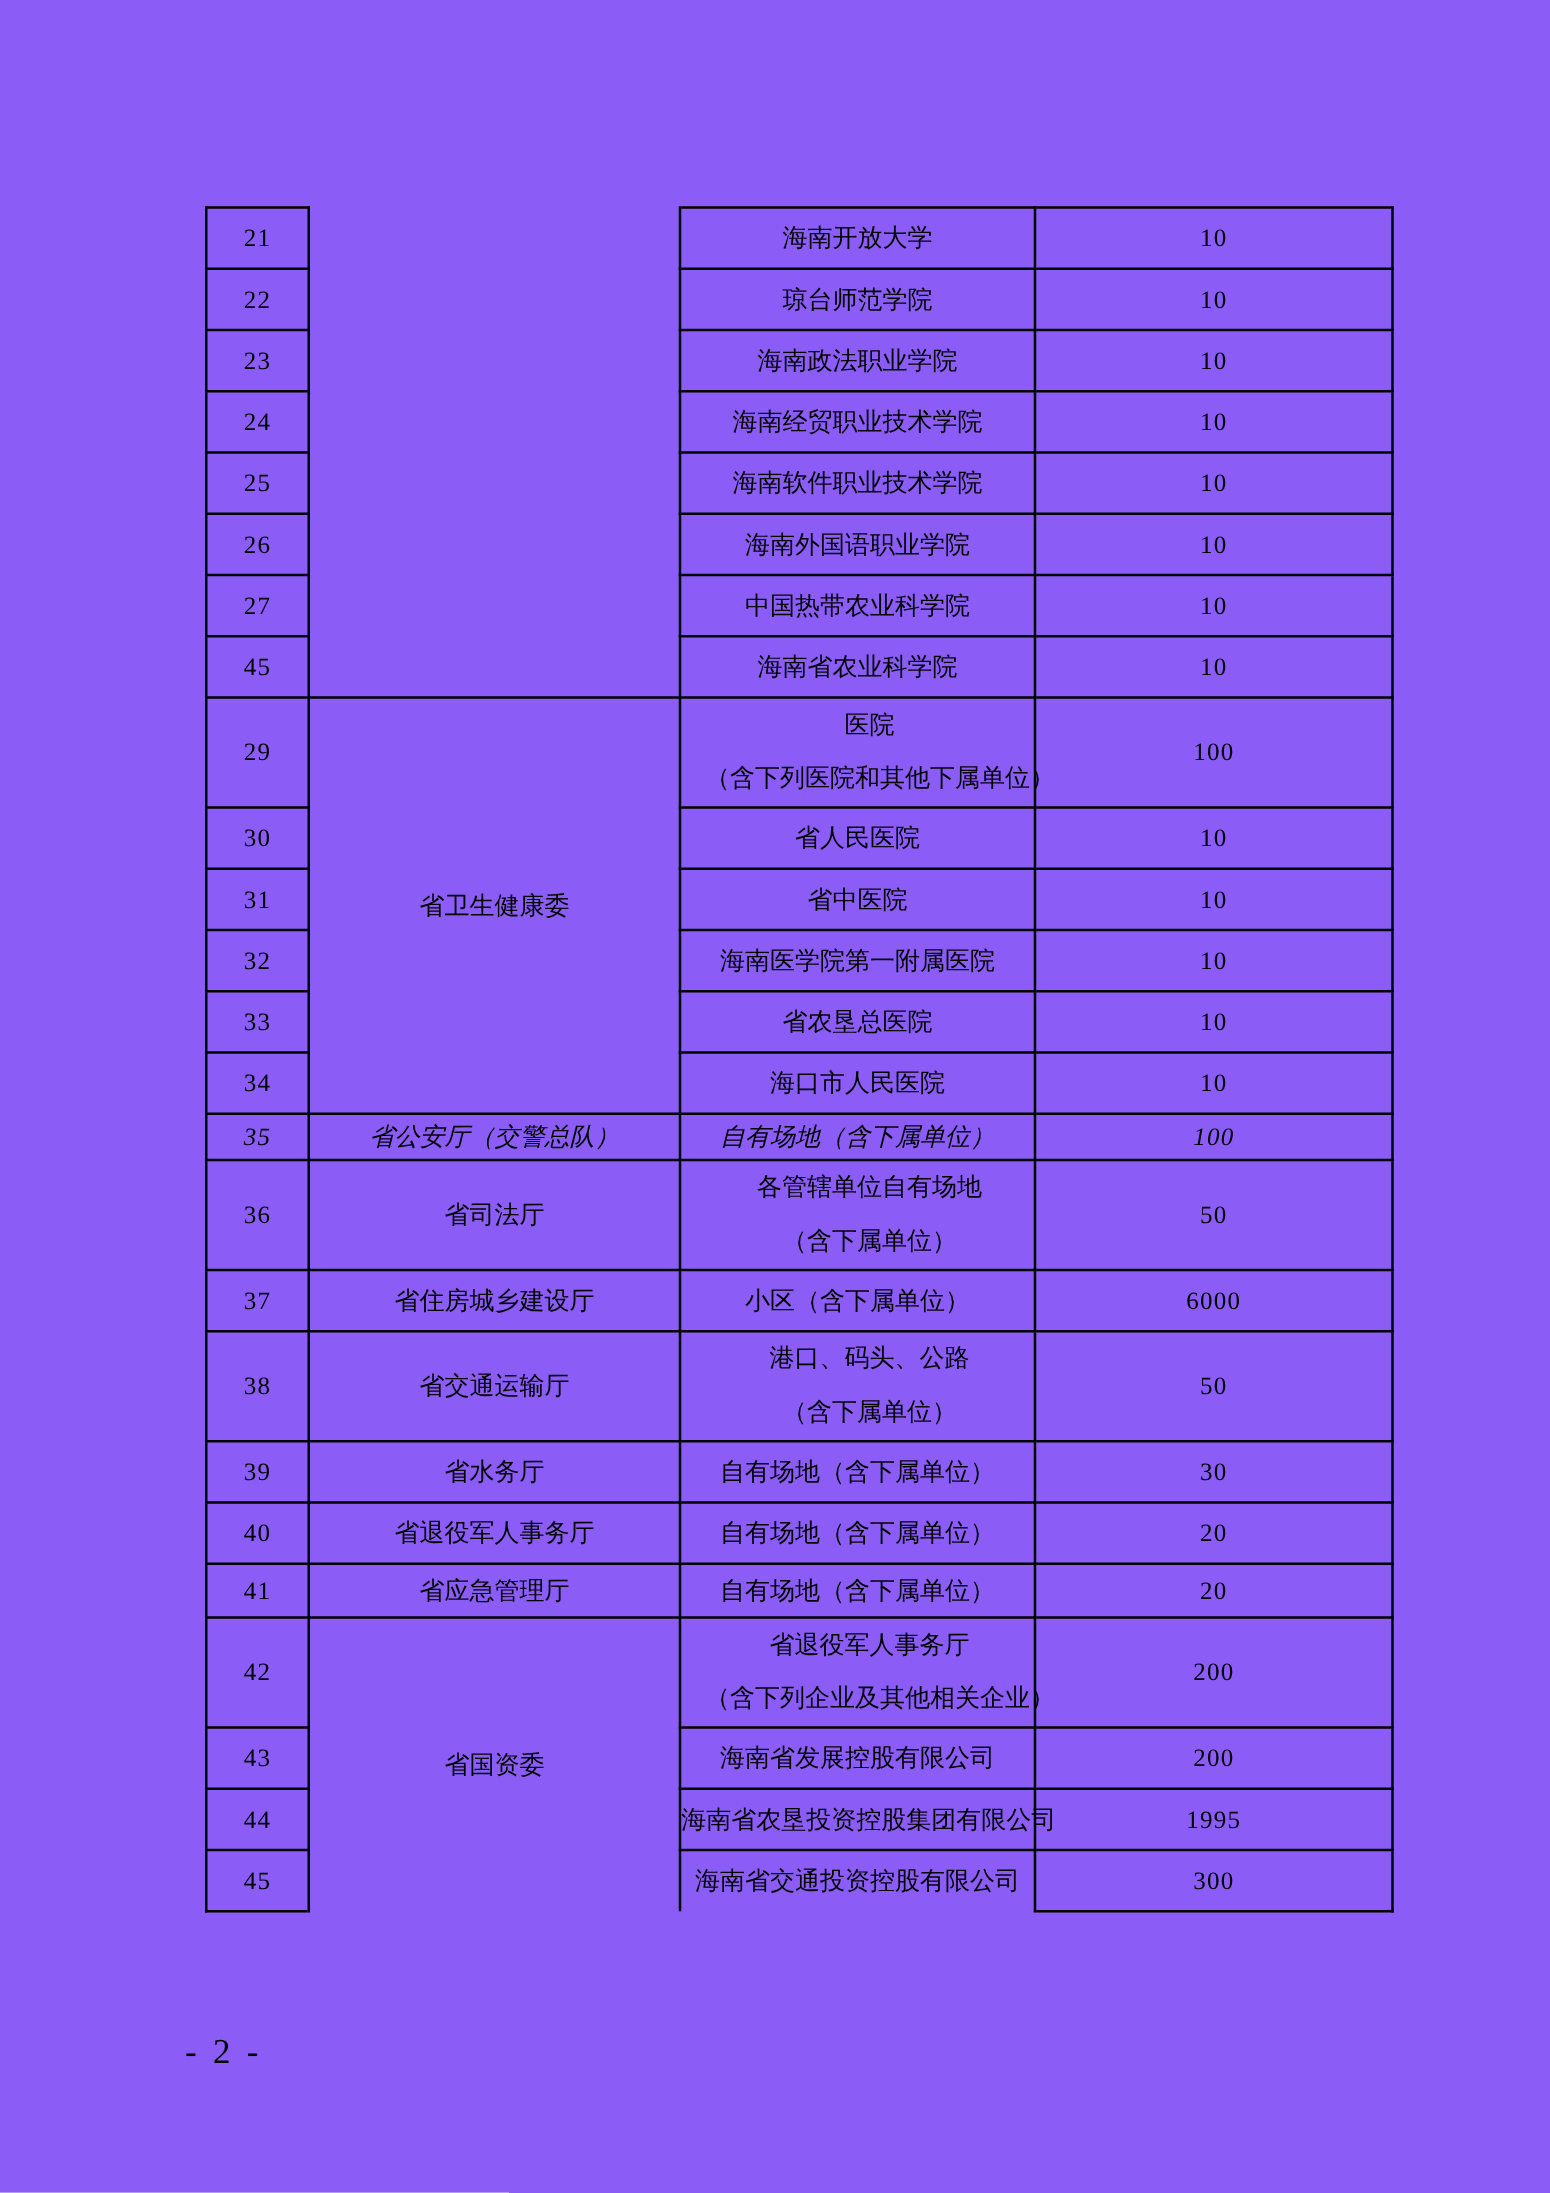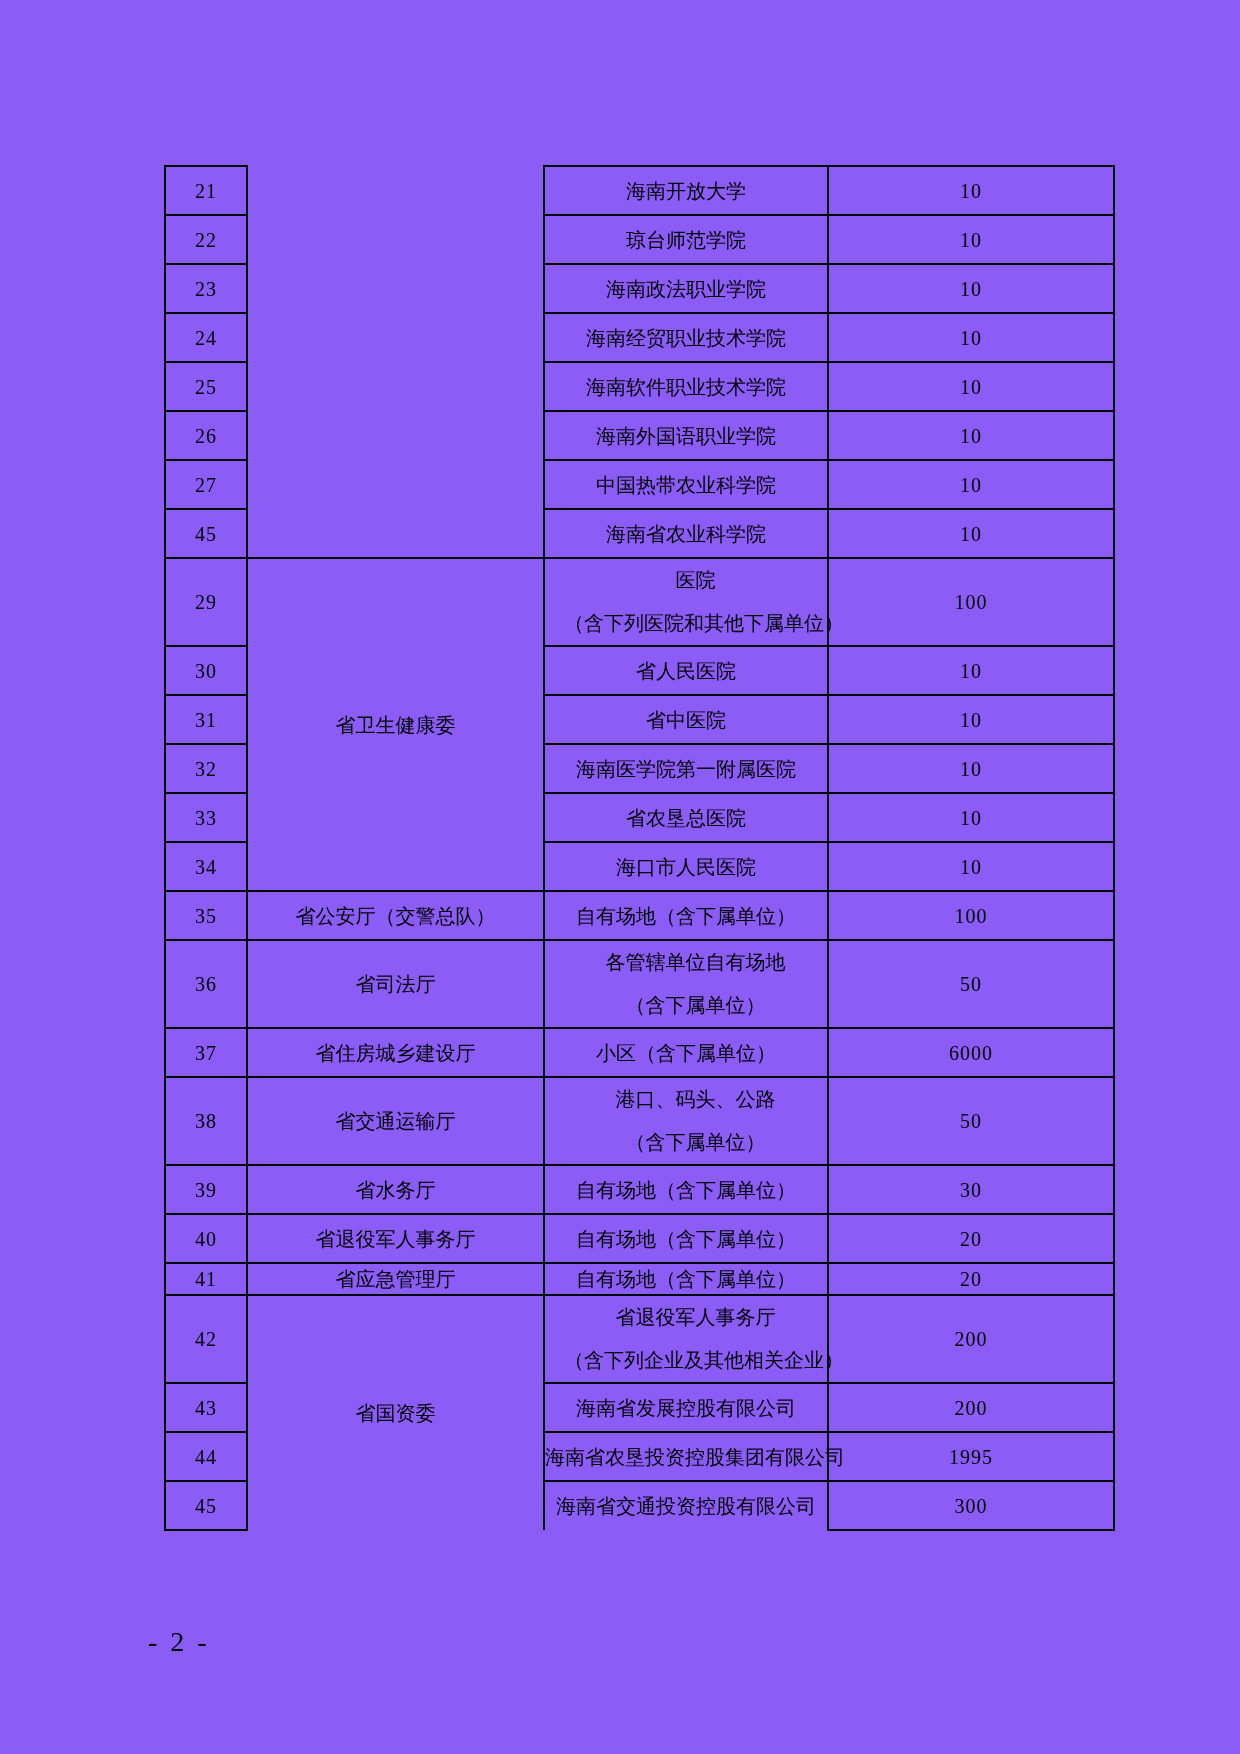--- a/index.html
+++ b/index.html
@@ -199,21 +199,21 @@
           <td class="num-cell">
             <div class="val">34</div>
           </td>
           <td class="">
             <div class="val">海口市人民医院</div>
           </td>
           <td class="num-cell">
             <div class="val">10</div>
           </td>
         </tr>
-        <tr style="height: 49px;">
+        <tr style="height: 37px; font-style: italic;">
           <td class="num-cell">
             <div class="val">35</div>
           </td>
           <td rowspan="1" class="">
             <div class="val">省公安厅（交警总队）</div>
           </td>
           <td class="">
             <div class="val">自有场地（含下属单位）</div>
           </td>
           <td class="num-cell">
@@ -285,21 +285,21 @@
           <td rowspan="1" class="">
             <div class="val">省退役军人事务厅</div>
           </td>
           <td class="">
             <div class="val">自有场地（含下属单位）</div>
           </td>
           <td class="num-cell">
             <div class="val">20</div>
           </td>
         </tr>
-        <tr style="height: 32px; margin-top: 10px;">
+        <tr style="height: 43px; margin-top: 10px;">
           <td class="num-cell">
             <div class="val">41</div>
           </td>
           <td rowspan="1" class="">
             <div class="val">省应急管理厅</div>
           </td>
           <td class="">
             <div class="val">自有场地（含下属单位）</div>
           </td>
           <td class="num-cell">

